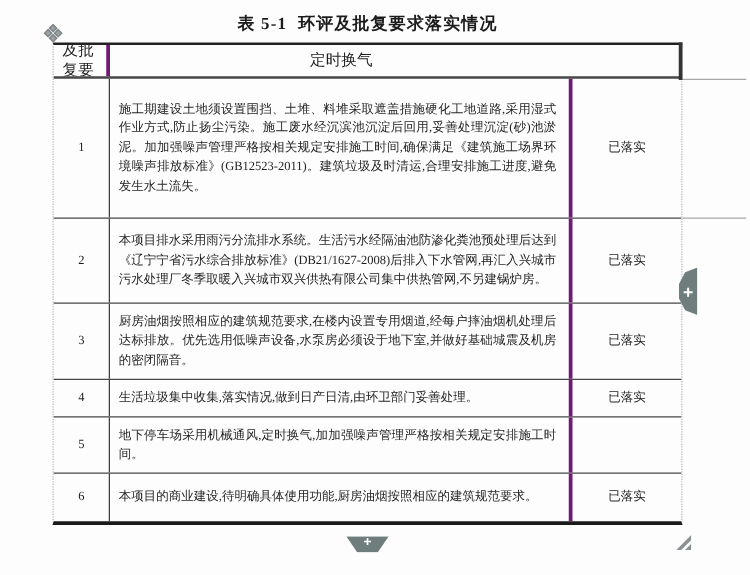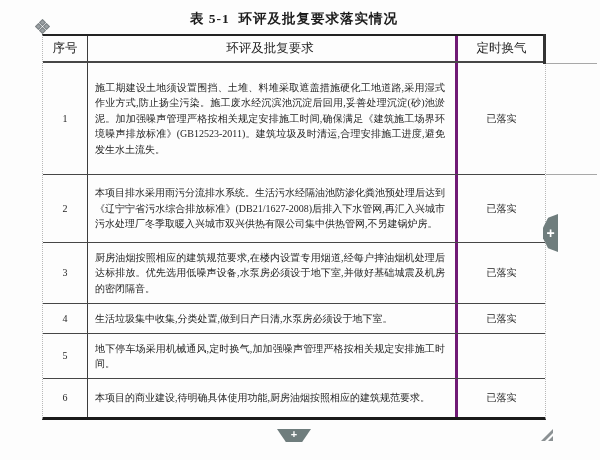--- a/index.html
+++ b/index.html
@@ -162,21 +162,20 @@
 </style>
 </head>
 <body>
 
 <div class="stage">
 
   <div class="doc-title">表 5-1  环评及批复要求落实情况</div>
 
   <div class="tbl">
     <div class="tr head h-head">
-      <div class="td c-idx">序号</div>
       <div class="td c-req" style="justify-content:center;">环评及批复要求</div>
       <div class="td c-status">定时换气</div>
     </div>
 
     <div class="tr h-r0">
       <div class="td c-idx">1</div>
       <div class="td c-req">
           <span class="txt">施工期建设土地须设置围挡、土堆、料堆采取遮盖措施硬化工地道路,采用湿式作业方式,防止扬尘污染。施工废水经沉滨池沉淀后回用,妥善处理沉淀(砂)池淤泥。加加强噪声管理严格按相关规定安排施工时间,确保满足《建筑施工场界环境噪声排放标准》(GB12523-2011)。建筑垃圾及时清运,合理安排施工进度,避免发生水土流失。</span>
         </div>
       <div class="td c-status">已落实</div>
@@ -194,21 +193,21 @@
       <div class="td c-idx">3</div>
       <div class="td c-req">
           <span class="txt">厨房油烟按照相应的建筑规范要求,在楼内设置专用烟道,经每户摔油烟机处理后达标排放。优先选用低噪声设备,水泵房必须设于地下室,并做好基础城震及机房的密闭隔音。</span>
         </div>
       <div class="td c-status">已落实</div>
     </div>
 
     <div class="tr h-r3">
       <div class="td c-idx">4</div>
       <div class="td c-req">
-          <span class="txt">生活垃圾集中收集,分类处置,做到日产日清,水泵房必须设于地下室。</span>
+          <span class="txt">生活垃圾集中收集,落实情况,做到日产日清,由环卫部门妥善处理。</span>
         </div>
       <div class="td c-status">已落实</div>
     </div>
 
     <div class="tr h-r4">
       <div class="td c-idx">5</div>
       <div class="td c-req">
           <span class="txt">地下停车场采用机械通风,定时换气,加加强噪声管理严格按相关规定安排施工时间。</span>
         </div>
     </div>

